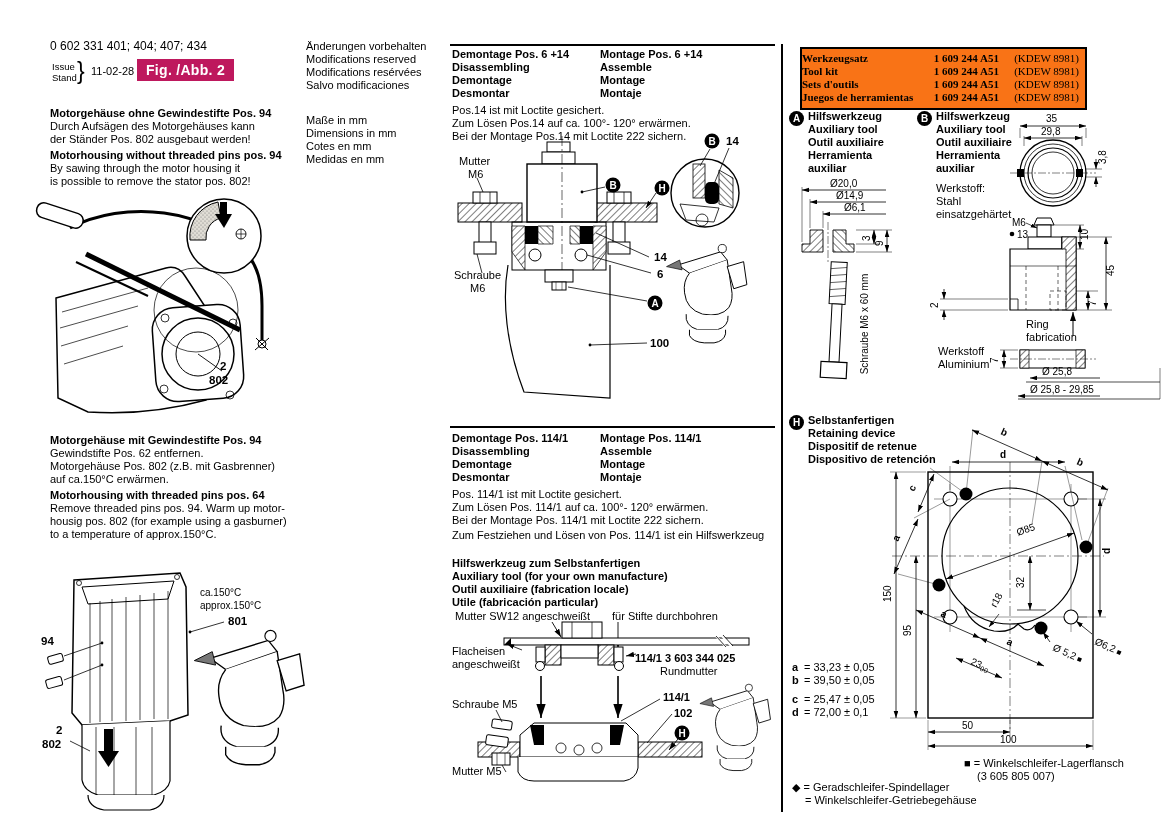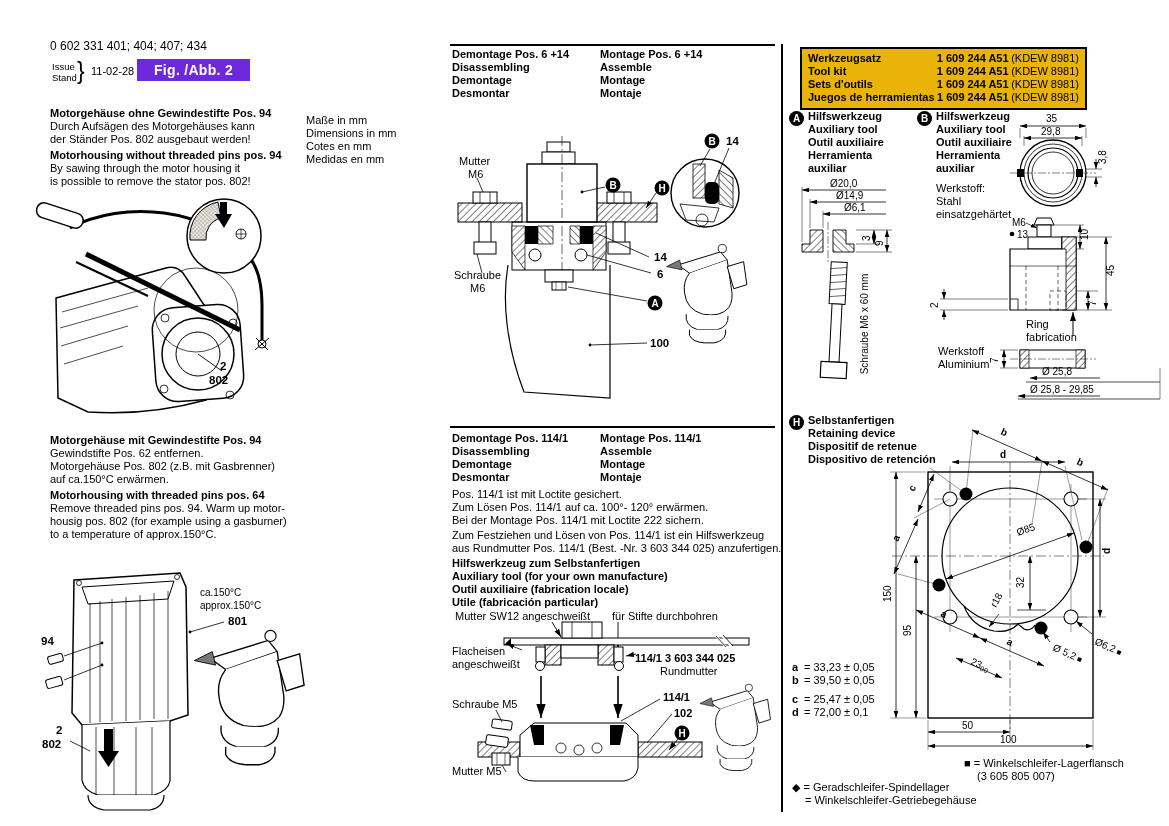--- a/index.html
+++ b/index.html
@@ -3,26 +3,26 @@
 <meta charset="utf-8">
 <style>
 *{margin:0;padding:0;box-sizing:border-box;}
 html,body{background:#9a9a9a;}
 .page{position:relative;width:1169px;height:826px;background:#fff;font-family:"Liberation Sans",sans-serif;color:#000;overflow:hidden;}
 .blk{position:absolute;font-size:11px;line-height:13px;white-space:nowrap;}
 .b{font-weight:bold;}
 .t9{font-size:9.5px;line-height:11px;}
 .t12{font-size:12px;}
 .brace{position:absolute;font-size:23px;font-weight:300;}
-.figbox{position:absolute;background:#6d28d9;color:#fff;font-weight:bold;font-size:14px;padding:3px 17px;letter-spacing:.3px;}
+.figbox{position:absolute;background:#be185d;color:#fff;font-weight:bold;font-size:14px;padding:3px 9px;letter-spacing:.3px;}
 .rule{position:absolute;background:#000;}
-.toolbox{position:absolute;border:2px solid #000;padding:3px 6px 4px 6px;background:#eab308;}
+.toolbox{position:absolute;border:2px solid #000;padding:3px 6px 4px 0;background:#f97316;font-family:Liberation Serif, serif;}
 .trow{display:flex;font-size:11px;line-height:13px;white-space:nowrap;}
 .tl{width:138px;font-weight:bold;}
-.tn{width:84px;font-weight:bold;text-align:center;}
+.tn{width:84px;font-weight:bold;}
 .badge-html{position:absolute;width:15px;height:15px;border-radius:50%;background:#000;color:#fff;font-weight:bold;font-size:10px;display:flex;align-items:center;justify-content:center;}
 .vrow{display:flex;font-size:11px;line-height:13px;white-space:nowrap;}
 .vk{font-weight:bold;width:12px;}
 .gap{height:6px;}
 .lgrow{font-size:11px;line-height:13px;white-space:nowrap;}
 .ind{padding-left:13px;}
 svg{position:absolute;overflow:visible;}
 svg text{font-family:"Liberation Sans",sans-serif;font-size:10px;fill:#000;}
 svg text.cb{font-weight:bold;font-size:11.5px;}
 svg text.badge{fill:#fff;font-weight:bold;font-size:10px;text-anchor:middle;}
@@ -162,39 +162,50 @@
     <text x="4" y="193" class="cb">802</text>
     <line x1="32" y1="186" x2="52" y2="196" stroke="#000" stroke-width="0.8"></line>
     <text x="162" y="41">ca.150°C</text>
     <text x="162" y="54">approx.150°C</text>
     <text x="190" y="70" class="cb">801</text>
     <line x1="186" y1="67" x2="152" y2="77" stroke="#000" stroke-width="0.8"></line>
       <circle cx="152" cy="77" r="1.4"></circle>
     <use href="#torch" transform="translate(172,72) scale(1.12)"></use>
   </svg>
 
+  <div class="blk" style="left:306px;top:40px">
+    <div>Änderungen vorbehalten</div>
+    <div>Modifications reserved</div>
+    <div>Modifications resérvées</div>
+    <div>Salvo modificaciones</div>
+  </div>
   <div class="blk" style="left:306px;top:114px">
     <div>Maße in mm</div>
     <div>Dimensions in mm</div>
     <div>Cotes en mm</div>
     <div>Medidas en mm</div>
   </div>
 
   <div class="rule" style="left:450px;top:44px;width:325px;height:2px"></div>
   <div class="blk b" style="left:452px;top:48px">
     <div>Demontage Pos. 6 +14</div>
     <div>Disassembling</div>
     <div>Demontage</div>
     <div>Desmontar</div>
   </div>
   <div class="blk b" style="left:600px;top:48px">
     <div>Montage Pos. 6 +14</div>
     <div>Assemble</div>
     <div>Montage</div>
     <div>Montaje</div>
+  </div>
+  <div class="blk" style="left:452px;top:104px">
+    <div>Pos.14 ist mit Loctite gesichert.</div>
+    <div>Zum Lösen Pos.14 auf ca. 100°- 120° erwärmen.</div>
+    <div>Bei der Montage Pos.14 mit Loctite 222 sichern.</div>
   </div>
 
   <svg style="left:450px;top:130px" width="330" height="295" viewBox="0 0 330 295">
     <rect x="8" y="73" width="64" height="19" fill="url(#h1)" stroke="#000"></rect>
     <rect x="145" y="73" width="62" height="19" fill="url(#h1)" stroke="#000"></rect>
     <rect x="23" y="62" width="24" height="11" fill="#fff" stroke="#000"></rect>
     <line x1="30" y1="62" x2="30" y2="73" stroke="#000" stroke-width="0.7"></line>
       <line x1="40" y1="62" x2="40" y2="73" stroke="#000" stroke-width="0.7"></line>
     <rect x="29" y="92" width="12" height="26" fill="#fff" stroke="#000"></rect>
     <rect x="24" y="112" width="22" height="12" fill="#fff" stroke="#000"></rect>
@@ -275,21 +286,20 @@
     <div>Montage</div>
     <div>Montaje</div>
   </div>
   <div class="blk" style="left:452px;top:488px">
     <div>Pos. 114/1 ist mit Loctite gesichert.</div>
     <div>Zum Lösen Pos. 114/1 auf ca. 100°- 120° erwärmen.</div>
     <div>Bei der Montage Pos. 114/1 mit Loctite 222 sichern.</div>
   </div>
   <div class="blk" style="left:452px;top:529px">
     <div>Zum Festziehen und Lösen von Pos. 114/1 ist ein Hilfswerkzeug</div>
-    <div>aus Rundmutter Pos. 114/1 (Best. -Nr. 3 603 344 025) anzufertigen.</div>
   </div>
   <div class="blk b" style="left:452px;top:557px">
     <div>Hilfswerkzeug zum Selbstanfertigen</div>
     <div>Auxiliary tool (for your own manufacture)</div>
     <div>Outil auxiliaire (fabrication locale)</div>
     <div>Utile (fabricación particular)</div>
   </div>
   <div class="blk" style="left:455px;top:610px">Mutter SW12 angeschweißt</div>
   <div class="blk" style="left:612px;top:610px">für Stifte durchbohren</div>
 

